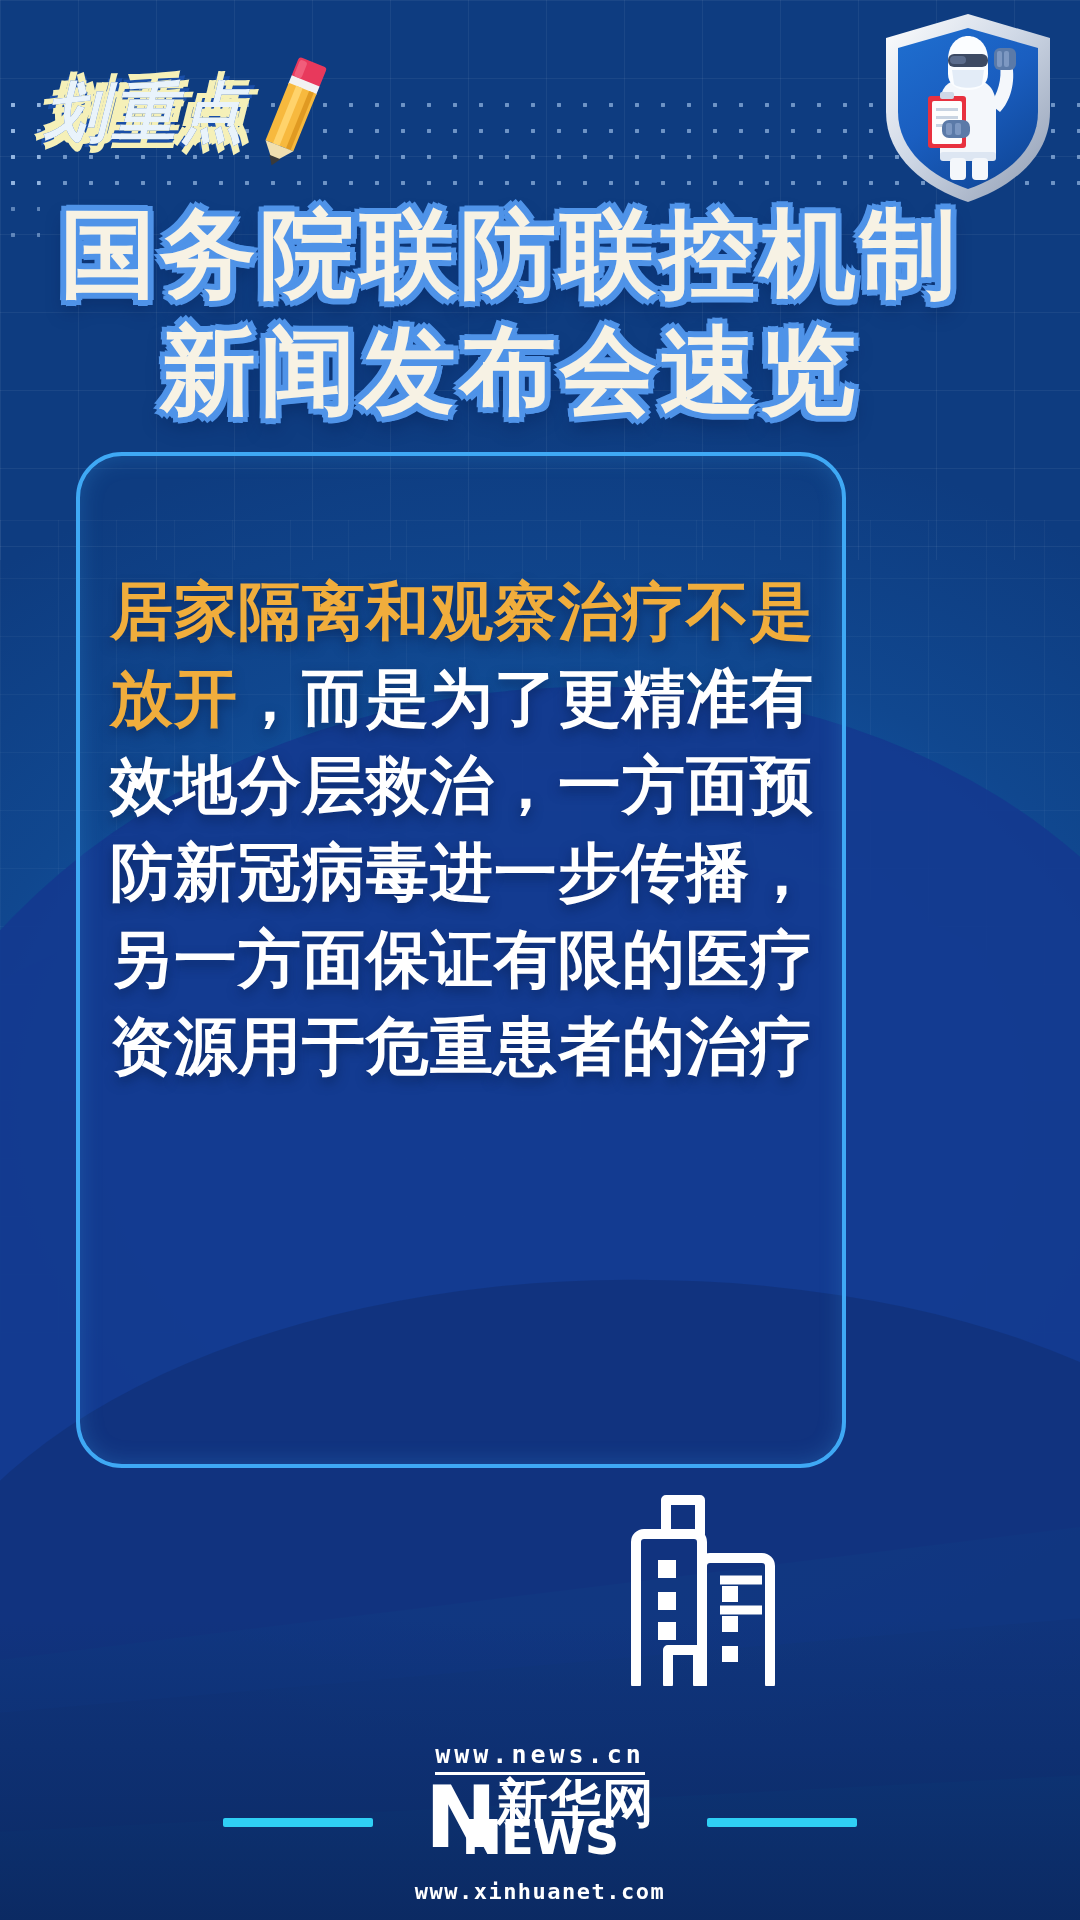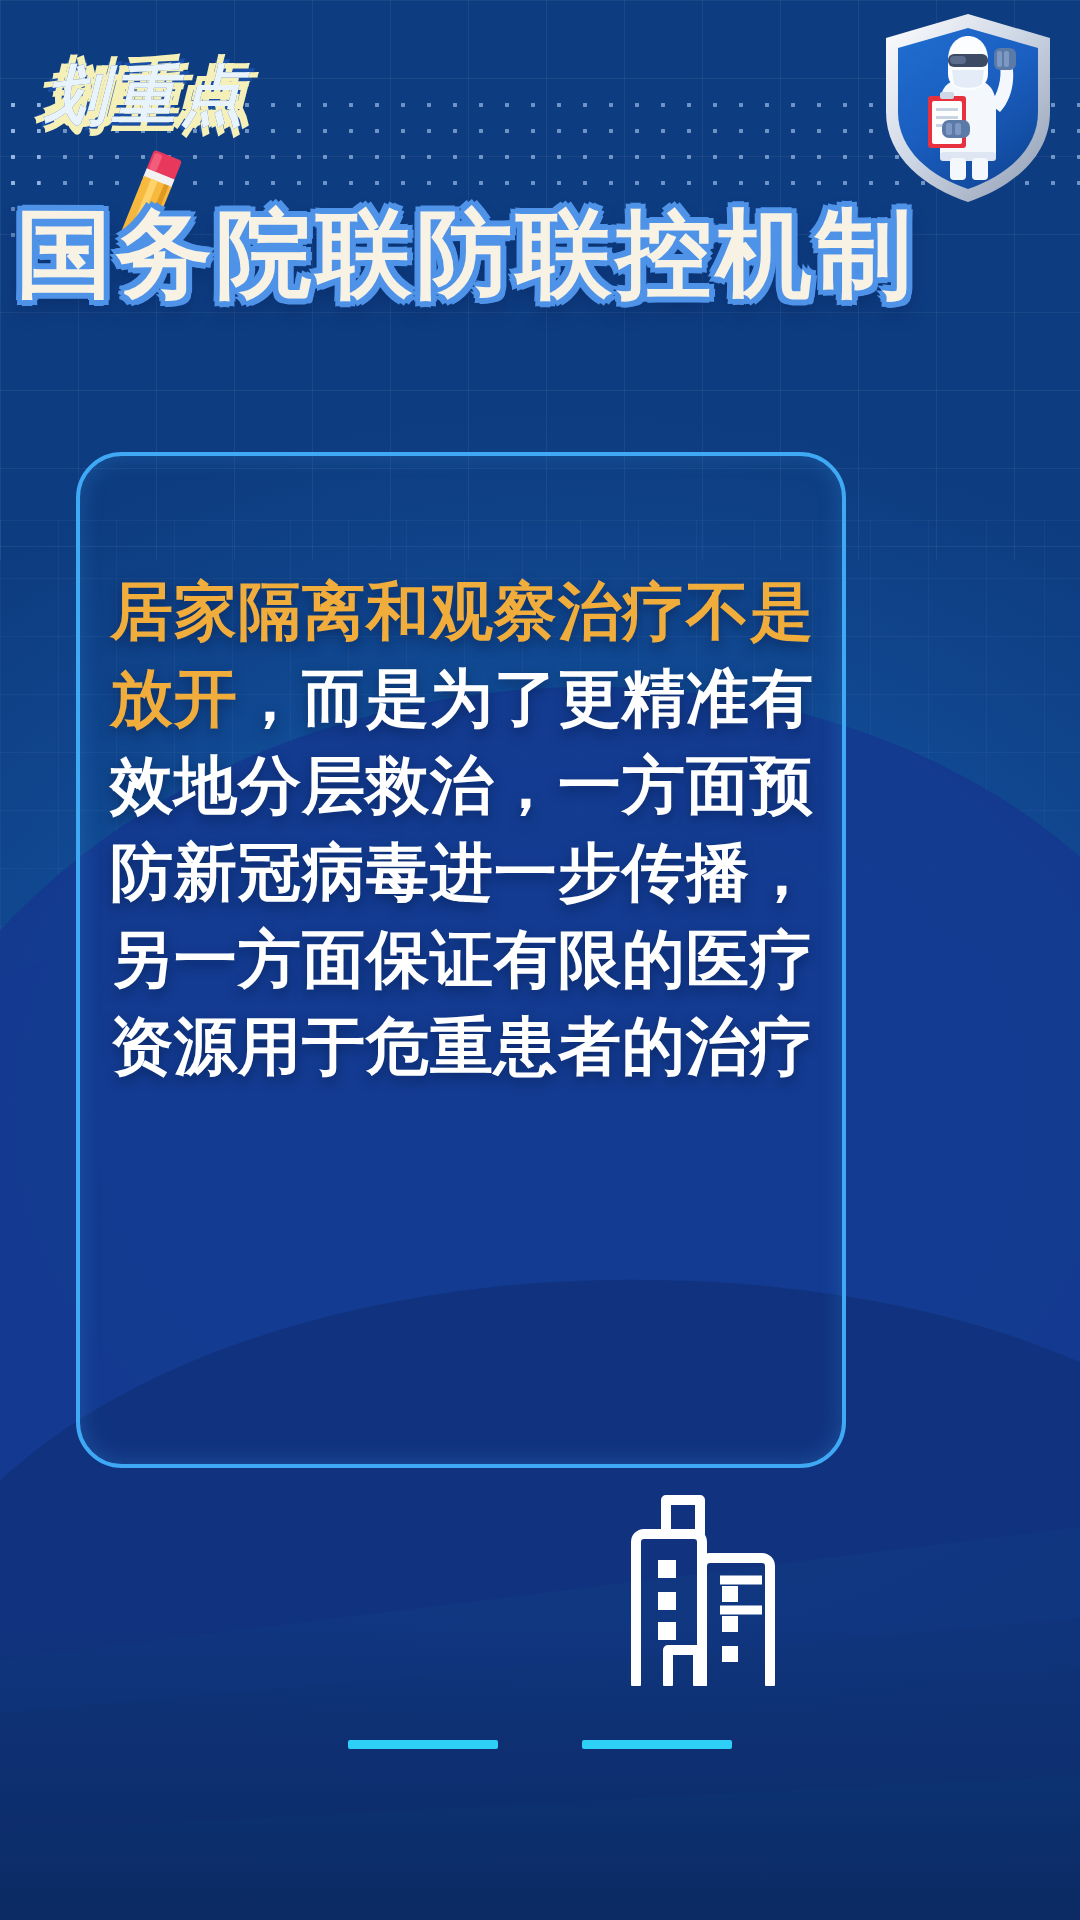--- a/index.html
+++ b/index.html
@@ -73,21 +73,21 @@
   }
   .bottom-fade {
     position:absolute; left:0; bottom:0; width:1080px; height:300px;
     background:linear-gradient(180deg, rgba(14,48,112,0) 0%, rgba(12,44,105,.65) 55%, rgba(11,40,96,.9) 100%);
     pointer-events:none;
   }
 
   
   #kicker {
     position:absolute; left:44px; top:52px;
-    display:flex; align-items:center; gap:6px;flex-direction:column;
+    display:flex; align-items:center; gap:6px;
   }
   .kicker-text {
     font-size:64px; font-weight:900; letter-spacing:4px;
     font-family:"DejaVu Sans","Liberation Sans",sans-serif;
     color:#e9f3fb;
     font-style:italic;
     -webkit-text-stroke:7px #1a4fa8;
     paint-order:stroke fill;
     text-shadow:
       0 0 0 #1a4fa8,
@@ -95,22 +95,22 @@
       0 -9px 0 #f5f0b8, 0 9px 0 #f5f0b8;
     position:relative;
   }
   .pencil { position:relative; width:72px; height:120px; margin-left:2px; }
 
   
   #shield { position:absolute; right:22px; top:8px; width:180px; height:200px; }
 
   
   #title-block {
-    position:absolute; left:16px; top:196px; width:1006px;
-    text-align:left;
+    position:absolute; left:7px; top:196px; width:1006px;
+    text-align:center;
   }
   .title-line {
     font-size:96px; font-weight:900; line-height:1.22;
     letter-spacing:4px;
     font-family:"DejaVu Sans","Liberation Sans",sans-serif;
     color:#f7f2e4;
     text-shadow:
       -6px 0 0 #4f93e8, 6px 0 0 #4f93e8,
       0 -6px 0 #4f93e8, 0 6px 0 #4f93e8,
       -5px -5px 0 #4f93e8, 5px -5px 0 #4f93e8,
@@ -257,20 +257,21 @@
 
         <rect x="62" y="144" width="56" height="9" rx="3" fill="#dde6f2"></rect>
         <rect x="72" y="150" width="16" height="22" rx="4" fill="#f4f7fb"></rect>
         <rect x="94" y="150" width="16" height="22" rx="4" fill="#f4f7fb"></rect>
       </g>
     </svg>
   </div>
 
   <div id="title-block">
     <div class="title-line">国务院联防联控机制</div>
+    <div class="title-line">新闻发布会速览</div>
   </div>
 
   <div id="content-card"></div>
 
   <div id="body-text">
     <span class="hl">居家隔离和观察治疗不是放开</span><span>，而是为了更精准有效地分层救治，一方面预防新冠病毒进一步传播，另一方面保证有限的医疗资源用于危重患者的治疗</span>
   </div>
 
   <div id="buildings">
     <svg viewBox="0 0 200 198" width="200" height="198">
@@ -290,16 +291,27 @@
       </g>
       <g fill="none" stroke="#ffffff" stroke-width="9">
         <path d="M116 92 h42"></path>
         <path d="M116 122 h42"></path>
       </g>
     </svg>
   </div>
 
   <div id="footer">
     <div class="rule left"></div>
+    <div class="logo-wrap">
+      <div class="logo-top">www.news.cn</div>
+      <div class="logo-mid">
+        <span class="logo-N">N</span>
+        <span class="logo-cn">新华网</span>
+      </div>
+      <div class="logo-row2">
+        <span class="logo-news" style="top:-44px;">NEWS</span>
+      </div>
+      <div class="logo-bot" style="margin-top:26px;">www.xinhuanet.com</div>
+    </div>
     <div class="rule right"></div>
   </div>
 
 </div>
 
 </body></html>

